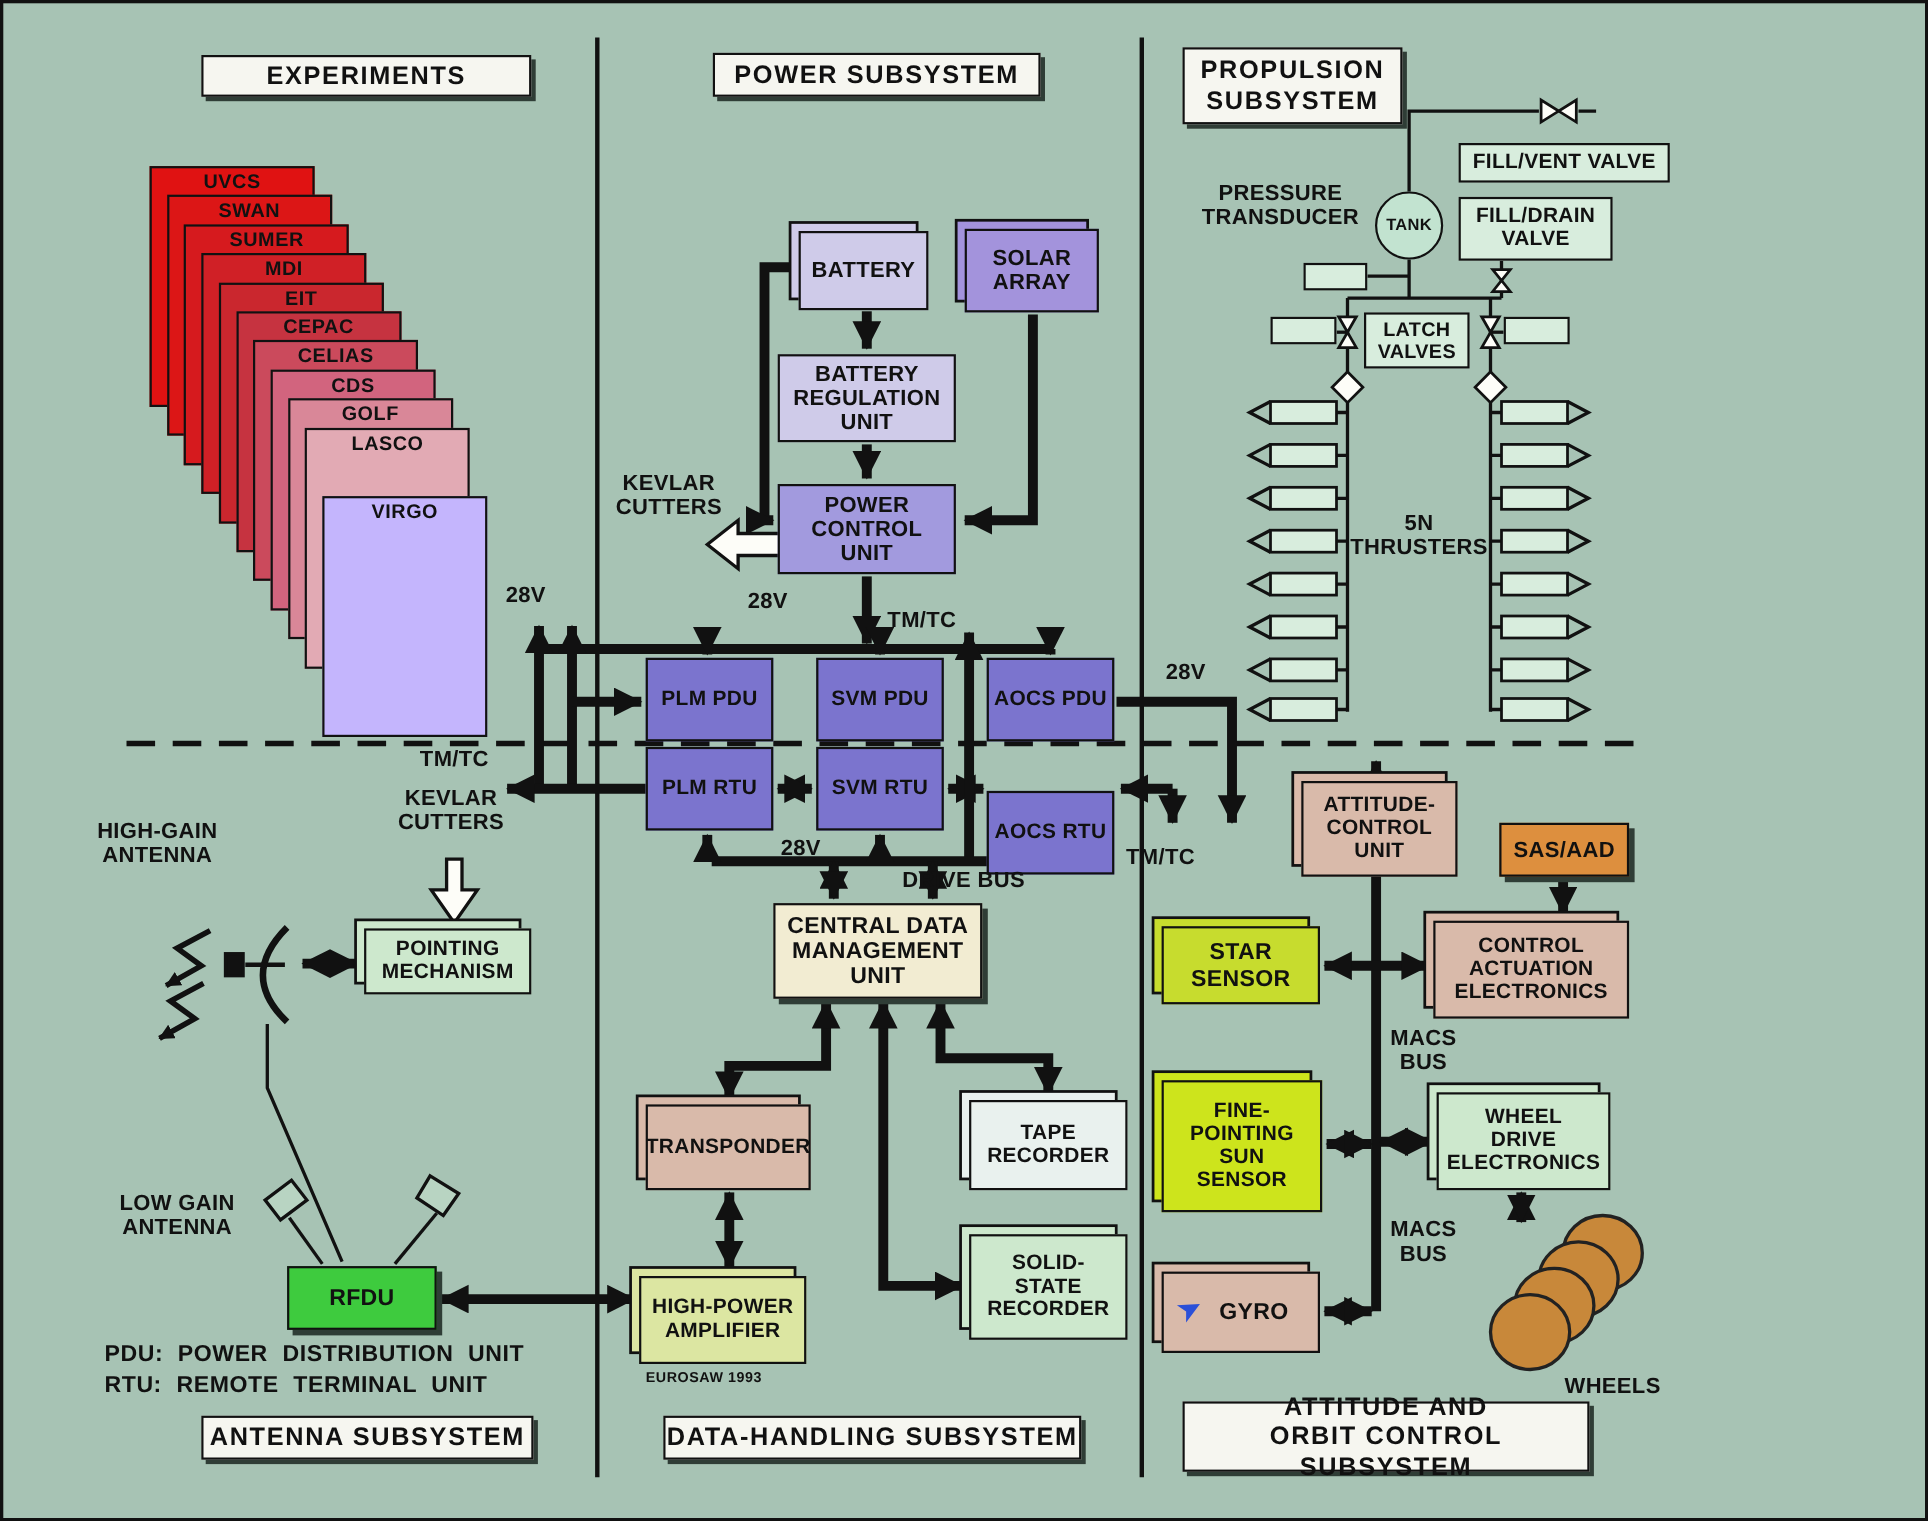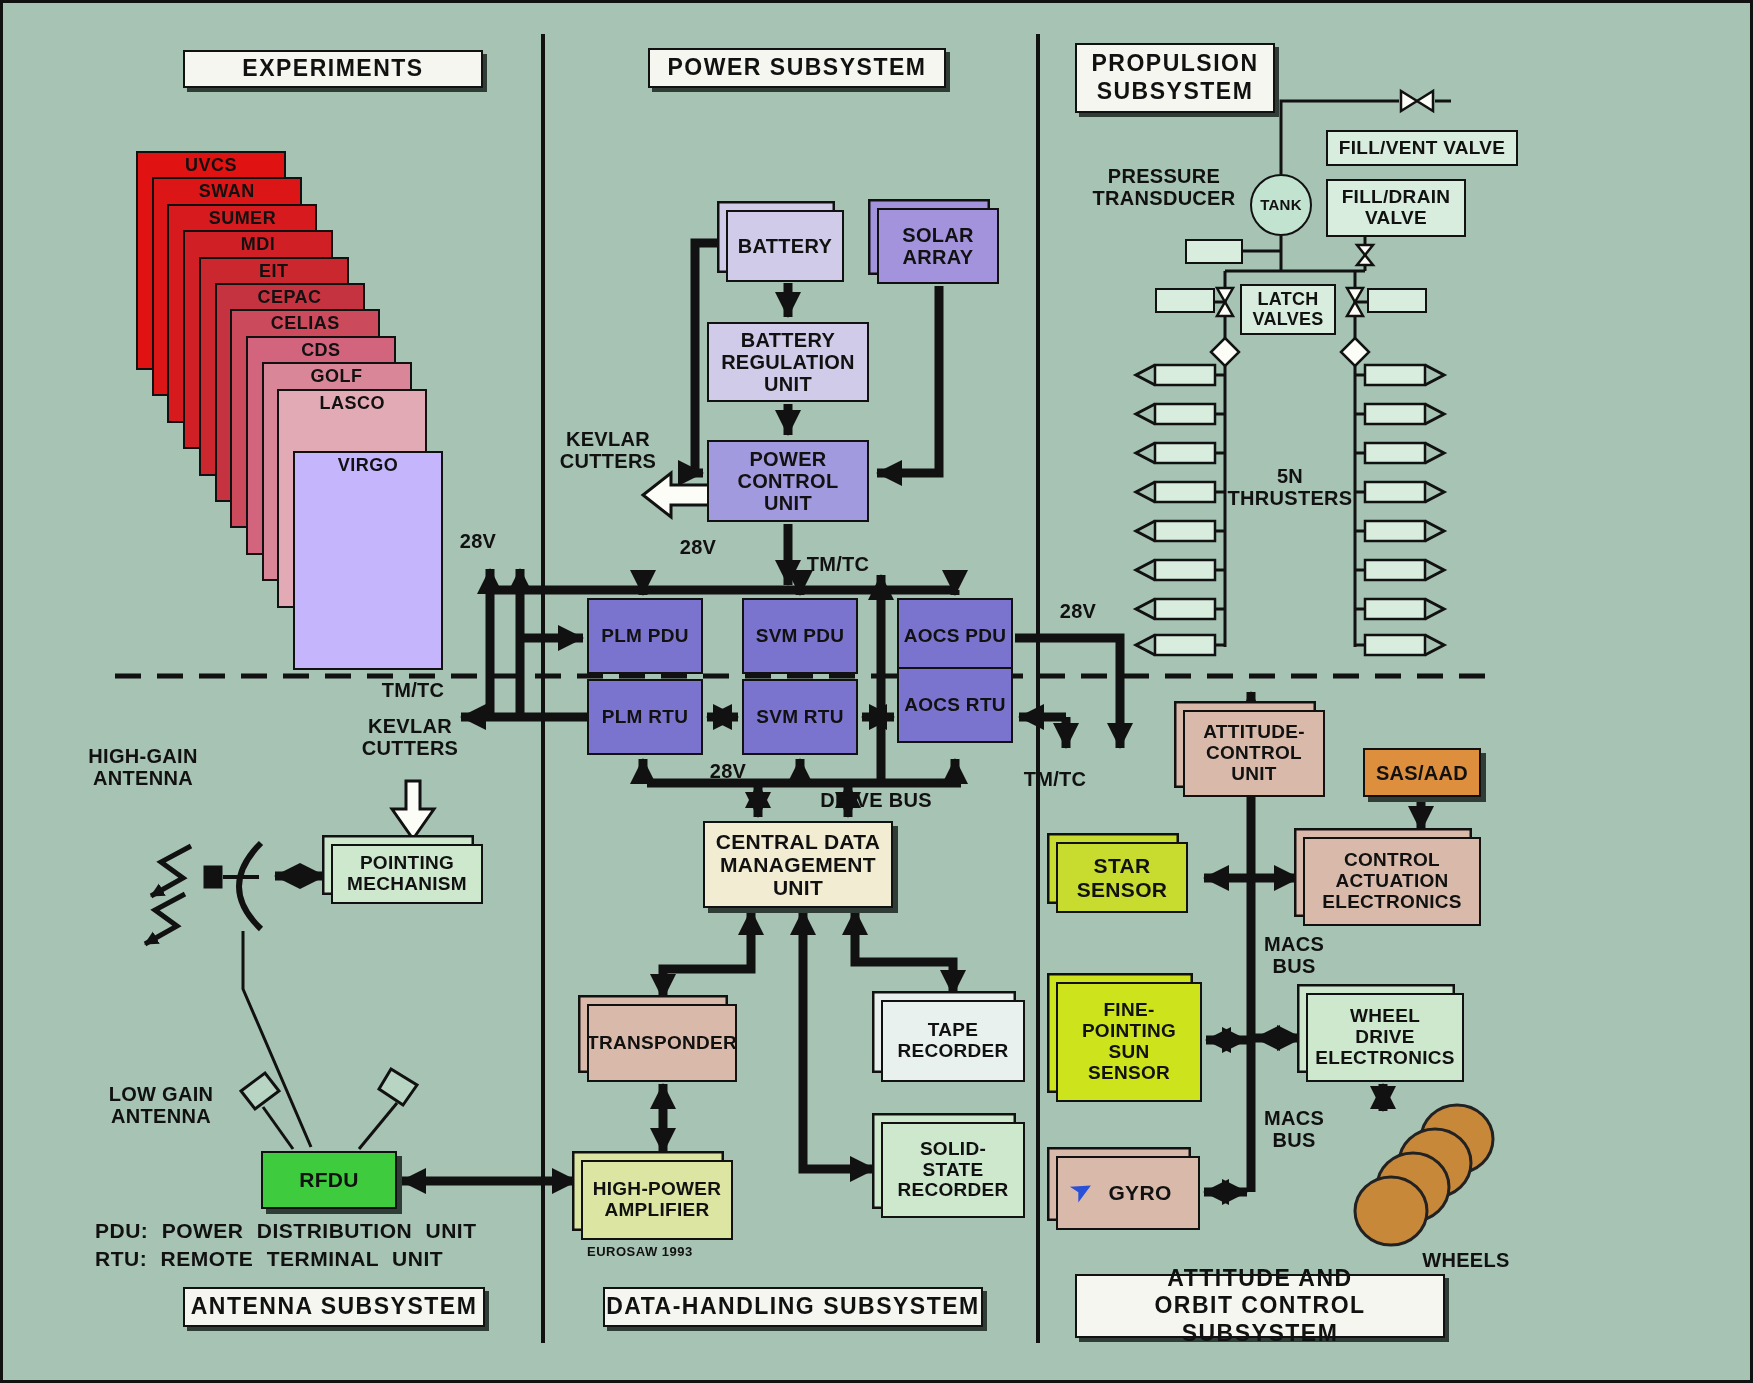--- a/index.html
+++ b/index.html
@@ -232,21 +232,21 @@
 UNIT</div>
   <div class="box fs20" style="left: 704px; top: 437px; width: 162px; height: 82px; background: rgb(162, 154, 222);">POWER
 CONTROL
 UNIT</div>
 
   <div class="box" style="left: 584px; top: 595px; width: 116px; height: 76px; background: rgb(123, 116, 206);">PLM PDU</div>
   <div class="box" style="left: 739px; top: 595px; width: 116px; height: 76px; background: rgb(123, 116, 206);">SVM PDU</div>
   <div class="box" style="left: 894px; top: 595px; width: 116px; height: 76px; background: rgb(123, 116, 206);">AOCS PDU</div>
   <div class="box" style="left: 584px; top: 676px; width: 116px; height: 76px; background: rgb(123, 116, 206);">PLM RTU</div>
   <div class="box" style="left: 739px; top: 676px; width: 116px; height: 76px; background: rgb(123, 116, 206);">SVM RTU</div>
-  <div class="box" style="left: 894px; top: 664px; width: 116px; height: 76px; background: rgb(123, 116, 206);">AOCS RTU</div>
+  <div class="box" style="left: 894px; top: 716px; width: 116px; height: 76px; background: rgb(123, 116, 206);">AOCS RTU</div>
 
   <div class="box shadowed fs21" style="left: 700px; top: 818px; width: 190px; height: 87px; background: rgb(242, 236, 210);">CENTRAL DATA
 MANAGEMENT
 UNIT</div>
   <div class="box dbl" style="left: 584px; top: 1001px; width: 150px; height: 78px; background: rgb(217, 186, 170); box-shadow: rgb(217, 186, 170) -9px -9px 0px -2.5px, rgb(17, 17, 17) -9px -9px 0px 0px;">TRANSPONDER</div>
   <div class="box dbl" style="left: 878px; top: 997px; width: 144px; height: 82px; background: rgb(233, 241, 238); box-shadow: rgb(233, 241, 238) -9px -9px 0px -2.5px, rgb(17, 17, 17) -9px -9px 0px 0px;">TAPE
 RECORDER</div>
   <div class="box dbl" style="left: 878px; top: 1119px; width: 144px; height: 96px; background: rgb(205, 232, 205); box-shadow: rgb(205, 232, 205) -9px -9px 0px -2.5px, rgb(17, 17, 17) -9px -9px 0px 0px;">SOLID-
 STATE
 RECORDER</div>
@@ -359,21 +359,21 @@
   <div class="box dbl" style="left: 328px; top: 841px; width: 152px; height: 60px; background: rgb(205, 232, 205); box-shadow: rgb(205, 232, 205) -9px -9px 0px -2.5px, rgb(17, 17, 17) -9px -9px 0px 0px;">POINTING
 MECHANISM</div>
   <div class="box shadowed fs21" style="left: 258px; top: 1148px; width: 136px; height: 58px; background: rgb(62, 203, 62);">RFDU</div>
   <div class="legend" style="left:92px;top:1216px;">PDU: POWER DISTRIBUTION UNIT</div>
   <div class="legend" style="left:92px;top:1244px;">RTU: REMOTE TERMINAL UNIT</div>
 
   <div class="box dbl" style="left: 1180px; top: 707px; width: 142px; height: 87px; background: rgb(217, 186, 170); box-shadow: rgb(217, 186, 170) -9px -9px 0px -2.5px, rgb(17, 17, 17) -9px -9px 0px 0px;">ATTITUDE-
 CONTROL
 UNIT</div>
   <div class="box shadowed fs20" style="left: 1360px; top: 745px; width: 118px; height: 49px; background: rgb(221, 143, 62);">SAS/AAD</div>
-  <div class="box dbl fs21" style="left: 1053px; top: 839px; width: 132px; height: 71px; background: rgb(199, 220, 46); box-shadow: rgb(199, 220, 46) -9px -9px 0px -2.5px, rgb(17, 17, 17) -9px -9px 0px 0px;">STAR
+  <div class="box dbl fs21" style="left: 1053px; top: 839px; width: 144px; height: 71px; background: rgb(199, 220, 46); box-shadow: rgb(199, 220, 46) -9px -9px 0px -2.5px, rgb(17, 17, 17) -9px -9px 0px 0px;">STAR
 SENSOR</div>
   <div class="box dbl" style="left: 1300px; top: 834px; width: 178px; height: 89px; background: rgb(217, 186, 170); box-shadow: rgb(217, 186, 170) -9px -9px 0px -2.5px, rgb(17, 17, 17) -9px -9px 0px 0px;">CONTROL
 ACTUATION
 ELECTRONICS</div>
   <div class="box dbl" style="left: 1053px; top: 979px; width: 146px; height: 120px; background: rgb(205, 228, 28); box-shadow: rgb(205, 228, 28) -9px -9px 0px -2.5px, rgb(17, 17, 17) -9px -9px 0px 0px;">FINE-
 POINTING
 SUN
 SENSOR</div>
   <div class="box dbl" style="left: 1303px; top: 990px; width: 158px; height: 89px; background: rgb(205, 232, 205); box-shadow: rgb(205, 232, 205) -9px -9px 0px -2.5px, rgb(17, 17, 17) -9px -9px 0px 0px;">WHEEL
 DRIVE

